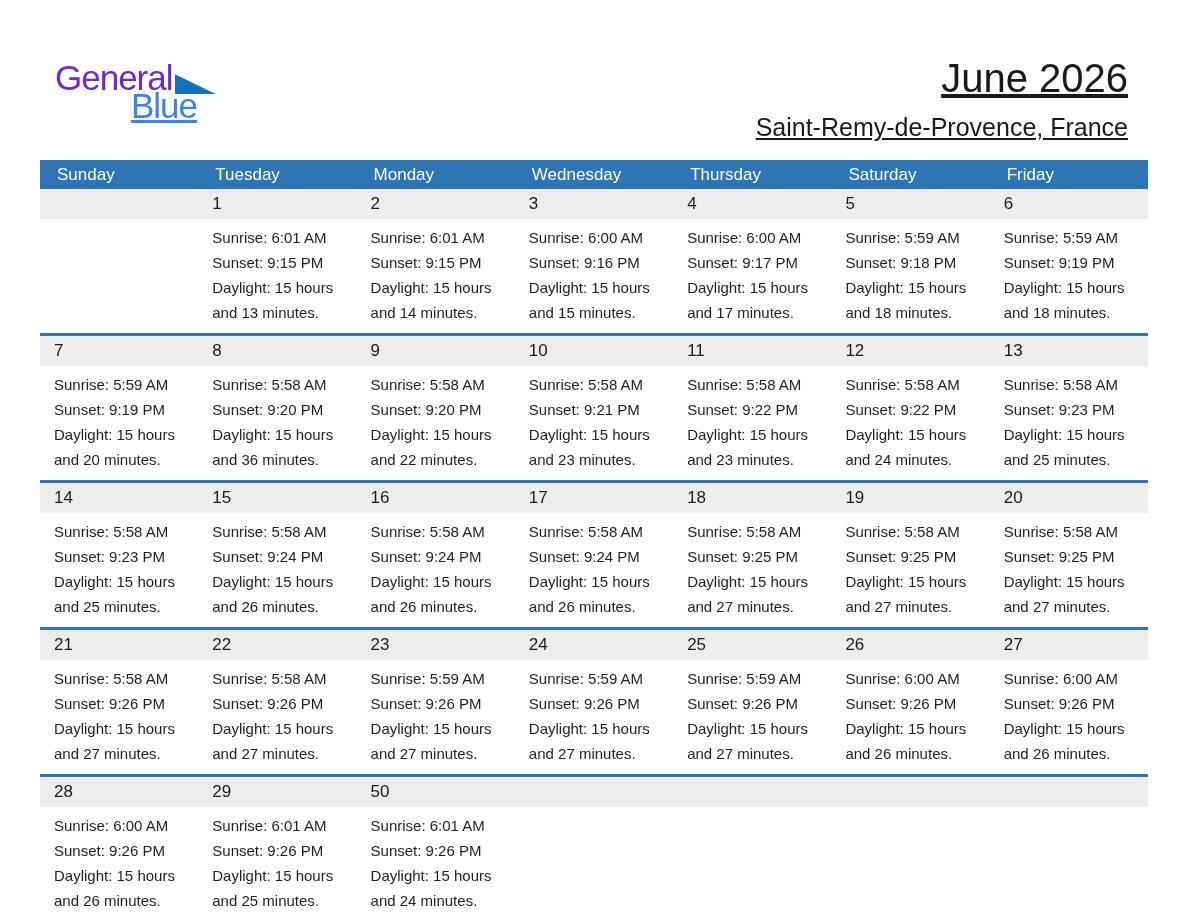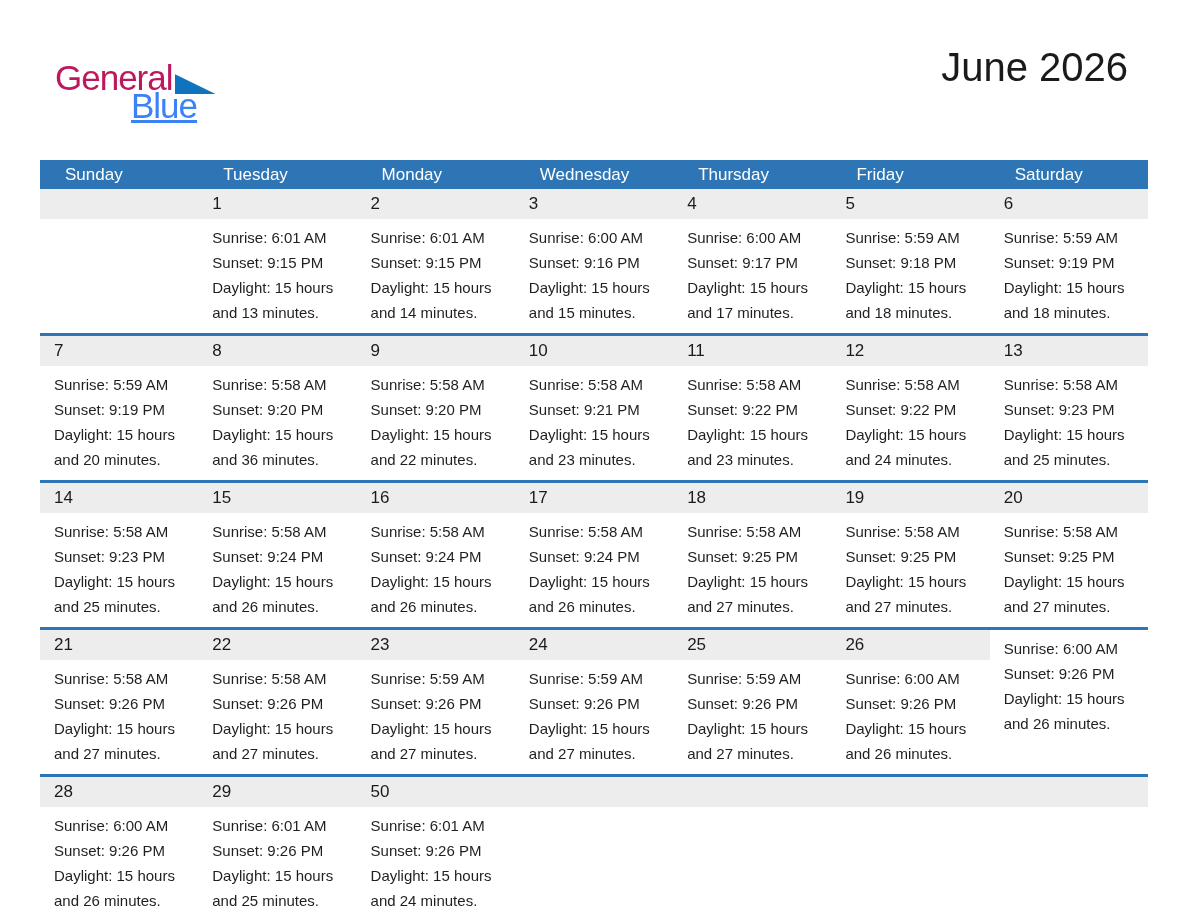--- a/index.html
+++ b/index.html
@@ -13,58 +13,57 @@
     background: #ffffff;
     overflow: hidden;
   }
   
   .topbar { position: relative; height: 160px; }
   .logo { position: absolute; left: 55px; top: 60px; line-height: 1; }
   .logo-row1 { display: flex; align-items: flex-end; }
   .logo-general {
     font-size: 35px;
     letter-spacing: -1px;
-    color: #be185d;
+    color: #6d28d9;
     font-weight: 400;
   }
   .logo-triangle {
     width: 41px; height: 20px;
     margin-left: 2px;
     margin-bottom: 1px;
     background: #0f74bd;
     clip-path: polygon(0 0, 100% 100%, 0 100%);
   }
   .logo-blue {
     font-size: 35px;
     letter-spacing: -1px;
     color: #3b82f6;
     margin-left: 76px;
     margin-top: -7px;
     text-decoration: underline;
   }
-  .title-block { position: absolute; right: 60px; top: 45px; text-align: right; }
+  .title-block { position: absolute; right: 60px; top: 56px; text-align: right; text-decoration: underline; }
   .page-title { font-size: 40px; color: #1a1a1a; font-weight: 400; }
   .page-subtitle { font-size: 25px; color: #1a1a1a; margin-top: 12px; font-weight: 400; }
 
   
   .calendar { position: absolute; left: 40px; top: 160px; width: 1108px; }
   .weekday-row {
     display: flex;
     background: #2e75b6;
     height: 29px;
   }
   .weekday-cell {
     flex: 1 1 0;
     color: #ffffff;
     font-size: 17px;
     line-height: 29px;
     padding-left: 17px;
     overflow: hidden;
     white-space: nowrap;
-    margin-left: 8px;
   }
   .week {
     display: flex;
     min-height: 132px;
     background: #ffffff;
   }
   .week.bordered { border-top: 3px solid #2e75b6; }
   .cell { flex: 1 1 0; display: flex; flex-direction: column; }
   .daynum {
     height: 30px;
@@ -90,32 +89,33 @@
   <div class="topbar">
     <div class="logo">
       <div class="logo-row1">
         <span class="logo-general">General</span>
         <span class="logo-triangle"></span>
       </div>
       <div class="logo-blue">Blue</div>
     </div>
     <div class="title-block">
       <div class="page-title">June 2026</div>
+      <div class="page-subtitle">Saint-Remy-de-Provence, France</div>
     </div>
   </div>
 
   <div class="calendar">
     <div class="weekday-row">
       <div class="weekday-cell">Sunday</div>
       <div class="weekday-cell">Tuesday</div>
       <div class="weekday-cell">Monday</div>
       <div class="weekday-cell">Wednesday</div>
       <div class="weekday-cell">Thursday</div>
+      <div class="weekday-cell">Saturday</div>
       <div class="weekday-cell">Friday</div>
-      <div class="weekday-cell">Saturday</div>
     </div>
     <div id="weeks-container">
         <div class="week">
           <div class="cell">
             <div class="daynum"></div>
             <div class="cellbody"></div>
           </div>
           <div class="cell">
             <div class="daynum">1</div>
             <div class="cellbody">
@@ -350,20 +350,21 @@
           <div class="cell">
             <div class="daynum">26</div>
             <div class="cellbody">
               <div class="line">Sunrise: 6:00 AM</div>
               <div class="line">Sunset: 9:26 PM</div>
               <div class="line">Daylight: 15 hours</div>
               <div class="line">and 26 minutes.</div>
             </div>
           </div>
           <div class="cell">
+            <div class="daynum">27</div>
             <div class="cellbody">
               <div class="line">Sunrise: 6:00 AM</div>
               <div class="line">Sunset: 9:26 PM</div>
               <div class="line">Daylight: 15 hours</div>
               <div class="line">and 26 minutes.</div>
             </div>
           </div>
         </div>
         <div class="week bordered">
           <div class="cell">

